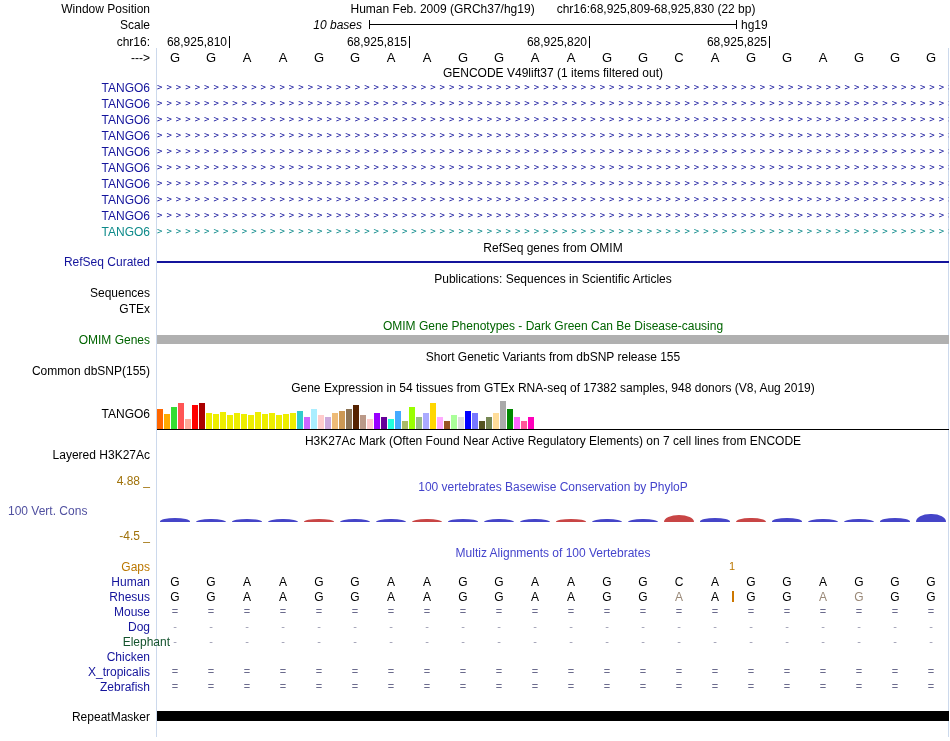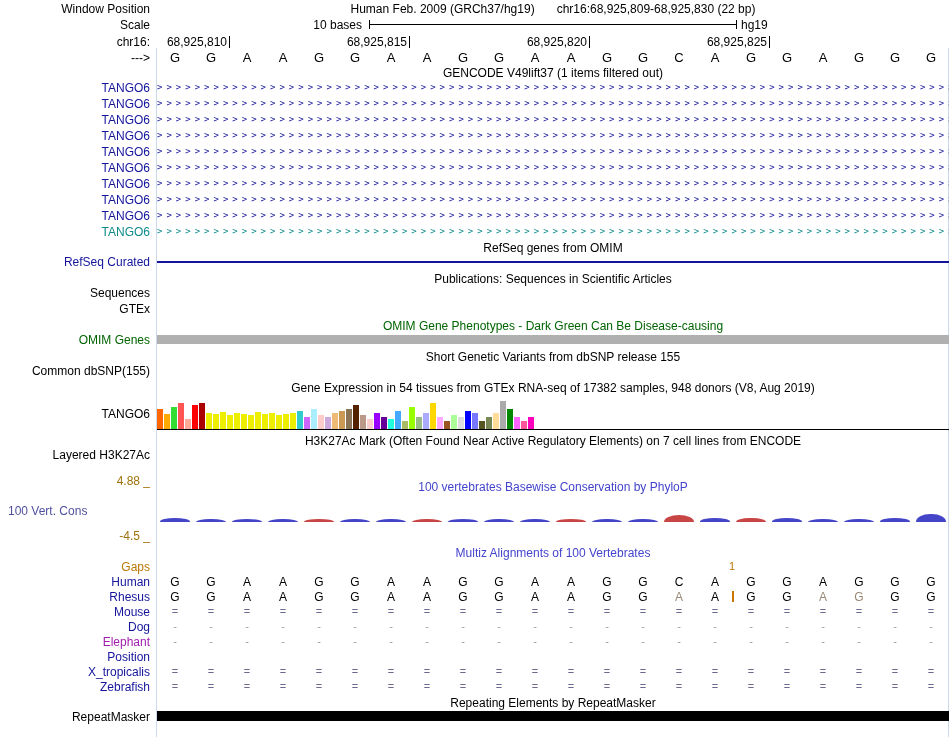--- a/index.html
+++ b/index.html
@@ -21,21 +21,21 @@
   <div style="position:absolute;left:156px;top:48px;width:1px;height:689px;background:#ccd9ec;"></div>
   <div style="position:absolute;left:948px;top:48px;width:1px;height:689px;background:#ccd9ec;"></div>
 
   <div class="ll" style="top:2px">Window Position</div>
   <div style="position:absolute;top:2px;left:157px;width:792px;display:flex;justify-content:center;gap:22px;">
     <span>Human Feb. 2009 (GRCh37/hg19)</span>
     <span>chr16:68,925,809-68,925,830 (22 bp)</span>
   </div>
 
   <div class="ll" style="top:18px">Scale</div>
-  <div style="position:absolute;top:18px;left:157px;width:205px;text-align:right;">10 bases</div>
+  <div style="position:absolute;top:18px;left:157px;width:205px;text-align:right;font-style:italic;">10 bases</div>
   <div style="position:absolute;top:20px;left:369px;width:366px;height:9px;border-left:1px solid #000;border-right:1px solid #000;">
     <div style="margin-top:4px;height:1px;background:#000;"></div>
   </div>
   <div style="position:absolute;top:18px;left:741px;">hg19</div>
 
   <div class="ll" style="top:35px">chr16:</div>
   <div id="ruler-ticks" style="position:absolute;top:35px;left:0;width:755px;height:14px;">
       <div style="position: absolute; left: 137px; top: 0px; width: 90px; text-align: right;">68,925,810</div>
       <div style="position: absolute; left: 229px; top: 1px; width: 1px; height: 12px; background: rgb(0, 0, 0);"></div>
       <div style="position: absolute; left: 317px; top: 0px; width: 90px; text-align: right;">68,925,815</div>
@@ -293,21 +293,21 @@
       <div style="position: absolute; left: 589px; top: 620px; width: 36px; text-align: center; color: rgb(154, 154, 176); font-size: 11px;">-</div>
       <div style="position: absolute; left: 625px; top: 620px; width: 36px; text-align: center; color: rgb(154, 154, 176); font-size: 11px;">-</div>
       <div style="position: absolute; left: 661px; top: 620px; width: 36px; text-align: center; color: rgb(154, 154, 176); font-size: 11px;">-</div>
       <div style="position: absolute; left: 697px; top: 620px; width: 36px; text-align: center; color: rgb(154, 154, 176); font-size: 11px;">-</div>
       <div style="position: absolute; left: 733px; top: 620px; width: 36px; text-align: center; color: rgb(154, 154, 176); font-size: 11px;">-</div>
       <div style="position: absolute; left: 769px; top: 620px; width: 36px; text-align: center; color: rgb(154, 154, 176); font-size: 11px;">-</div>
       <div style="position: absolute; left: 805px; top: 620px; width: 36px; text-align: center; color: rgb(154, 154, 176); font-size: 11px;">-</div>
       <div style="position: absolute; left: 841px; top: 620px; width: 36px; text-align: center; color: rgb(154, 154, 176); font-size: 11px;">-</div>
       <div style="position: absolute; left: 877px; top: 620px; width: 36px; text-align: center; color: rgb(154, 154, 176); font-size: 11px;">-</div>
       <div style="position: absolute; left: 913px; top: 620px; width: 36px; text-align: center; color: rgb(154, 154, 176); font-size: 11px;">-</div>
-      <div style="position: absolute; left: 0px; top: 635px; width: 150px; text-align: right; color: #a21caf;">Elephant</div>
+      <div style="position: absolute; left: 0px; top: 635px; width: 150px; text-align: right; color: #14532d; padding-left: 20px;">Elephant</div>
       <div style="position: absolute; left: 157px; top: 635px; width: 36px; text-align: center; color: rgb(154, 154, 176); font-size: 11px;">-</div>
       <div style="position: absolute; left: 193px; top: 635px; width: 36px; text-align: center; color: rgb(154, 154, 176); font-size: 11px;">-</div>
       <div style="position: absolute; left: 229px; top: 635px; width: 36px; text-align: center; color: rgb(154, 154, 176); font-size: 11px;">-</div>
       <div style="position: absolute; left: 265px; top: 635px; width: 36px; text-align: center; color: rgb(154, 154, 176); font-size: 11px;">-</div>
       <div style="position: absolute; left: 301px; top: 635px; width: 36px; text-align: center; color: rgb(154, 154, 176); font-size: 11px;">-</div>
       <div style="position: absolute; left: 337px; top: 635px; width: 36px; text-align: center; color: rgb(154, 154, 176); font-size: 11px;">-</div>
       <div style="position: absolute; left: 373px; top: 635px; width: 36px; text-align: center; color: rgb(154, 154, 176); font-size: 11px;">-</div>
       <div style="position: absolute; left: 409px; top: 635px; width: 36px; text-align: center; color: rgb(154, 154, 176); font-size: 11px;">-</div>
       <div style="position: absolute; left: 445px; top: 635px; width: 36px; text-align: center; color: rgb(154, 154, 176); font-size: 11px;">-</div>
       <div style="position: absolute; left: 481px; top: 635px; width: 36px; text-align: center; color: rgb(154, 154, 176); font-size: 11px;">-</div>
@@ -316,21 +316,21 @@
       <div style="position: absolute; left: 589px; top: 635px; width: 36px; text-align: center; color: rgb(154, 154, 176); font-size: 11px;">-</div>
       <div style="position: absolute; left: 625px; top: 635px; width: 36px; text-align: center; color: rgb(154, 154, 176); font-size: 11px;">-</div>
       <div style="position: absolute; left: 661px; top: 635px; width: 36px; text-align: center; color: rgb(154, 154, 176); font-size: 11px;">-</div>
       <div style="position: absolute; left: 697px; top: 635px; width: 36px; text-align: center; color: rgb(154, 154, 176); font-size: 11px;">-</div>
       <div style="position: absolute; left: 733px; top: 635px; width: 36px; text-align: center; color: rgb(154, 154, 176); font-size: 11px;">-</div>
       <div style="position: absolute; left: 769px; top: 635px; width: 36px; text-align: center; color: rgb(154, 154, 176); font-size: 11px;">-</div>
       <div style="position: absolute; left: 805px; top: 635px; width: 36px; text-align: center; color: rgb(154, 154, 176); font-size: 11px;">-</div>
       <div style="position: absolute; left: 841px; top: 635px; width: 36px; text-align: center; color: rgb(154, 154, 176); font-size: 11px;">-</div>
       <div style="position: absolute; left: 877px; top: 635px; width: 36px; text-align: center; color: rgb(154, 154, 176); font-size: 11px;">-</div>
       <div style="position: absolute; left: 913px; top: 635px; width: 36px; text-align: center; color: rgb(154, 154, 176); font-size: 11px;">-</div>
-      <div style="position: absolute; left: 0px; top: 650px; width: 150px; text-align: right; color: rgb(20, 20, 156);">Position</div>
+      <div style="position: absolute; left: 0px; top: 650px; width: 150px; text-align: right; color: rgb(20, 20, 156);">Chicken</div>
       <div style="position: absolute; left: 0px; top: 665px; width: 150px; text-align: right; color: rgb(20, 20, 156);">X_tropicalis</div>
       <div style="position: absolute; left: 157px; top: 665px; width: 36px; text-align: center; color: rgb(107, 107, 141); font-size: 11px;">=</div>
       <div style="position: absolute; left: 193px; top: 665px; width: 36px; text-align: center; color: rgb(107, 107, 141); font-size: 11px;">=</div>
       <div style="position: absolute; left: 229px; top: 665px; width: 36px; text-align: center; color: rgb(107, 107, 141); font-size: 11px;">=</div>
       <div style="position: absolute; left: 265px; top: 665px; width: 36px; text-align: center; color: rgb(107, 107, 141); font-size: 11px;">=</div>
       <div style="position: absolute; left: 301px; top: 665px; width: 36px; text-align: center; color: rgb(107, 107, 141); font-size: 11px;">=</div>
       <div style="position: absolute; left: 337px; top: 665px; width: 36px; text-align: center; color: rgb(107, 107, 141); font-size: 11px;">=</div>
       <div style="position: absolute; left: 373px; top: 665px; width: 36px; text-align: center; color: rgb(107, 107, 141); font-size: 11px;">=</div>
       <div style="position: absolute; left: 409px; top: 665px; width: 36px; text-align: center; color: rgb(107, 107, 141); font-size: 11px;">=</div>
       <div style="position: absolute; left: 445px; top: 665px; width: 36px; text-align: center; color: rgb(107, 107, 141); font-size: 11px;">=</div>
@@ -365,17 +365,16 @@
       <div style="position: absolute; left: 661px; top: 680px; width: 36px; text-align: center; color: rgb(107, 107, 141); font-size: 11px;">=</div>
       <div style="position: absolute; left: 697px; top: 680px; width: 36px; text-align: center; color: rgb(107, 107, 141); font-size: 11px;">=</div>
       <div style="position: absolute; left: 733px; top: 680px; width: 36px; text-align: center; color: rgb(107, 107, 141); font-size: 11px;">=</div>
       <div style="position: absolute; left: 769px; top: 680px; width: 36px; text-align: center; color: rgb(107, 107, 141); font-size: 11px;">=</div>
       <div style="position: absolute; left: 805px; top: 680px; width: 36px; text-align: center; color: rgb(107, 107, 141); font-size: 11px;">=</div>
       <div style="position: absolute; left: 841px; top: 680px; width: 36px; text-align: center; color: rgb(107, 107, 141); font-size: 11px;">=</div>
       <div style="position: absolute; left: 877px; top: 680px; width: 36px; text-align: center; color: rgb(107, 107, 141); font-size: 11px;">=</div>
       <div style="position: absolute; left: 913px; top: 680px; width: 36px; text-align: center; color: rgb(107, 107, 141); font-size: 11px;">=</div>
     </div>
 
-  <div class="ct" style="top:696px">Repeating Elements by RepeatMasker</div>
   <div class="ll" style="top:710px">RepeatMasker</div>
   <div style="position:absolute;top:711px;left:157px;width:792px;height:10px;background:#000;"></div>
 
 </div>
 
 </body></html>

